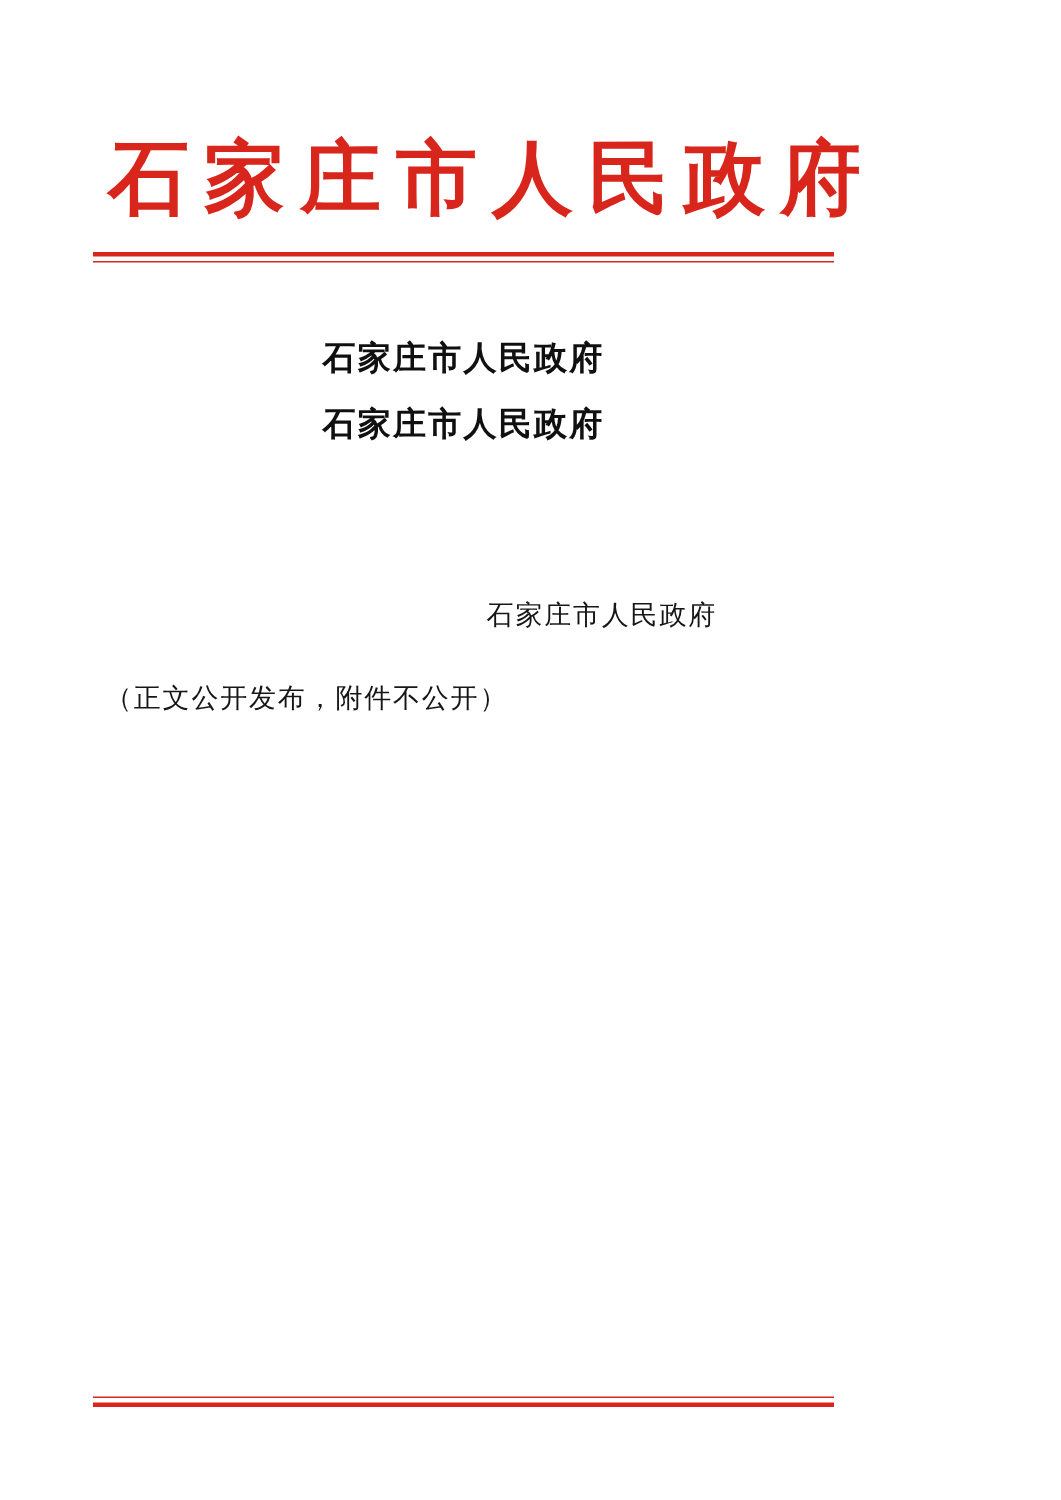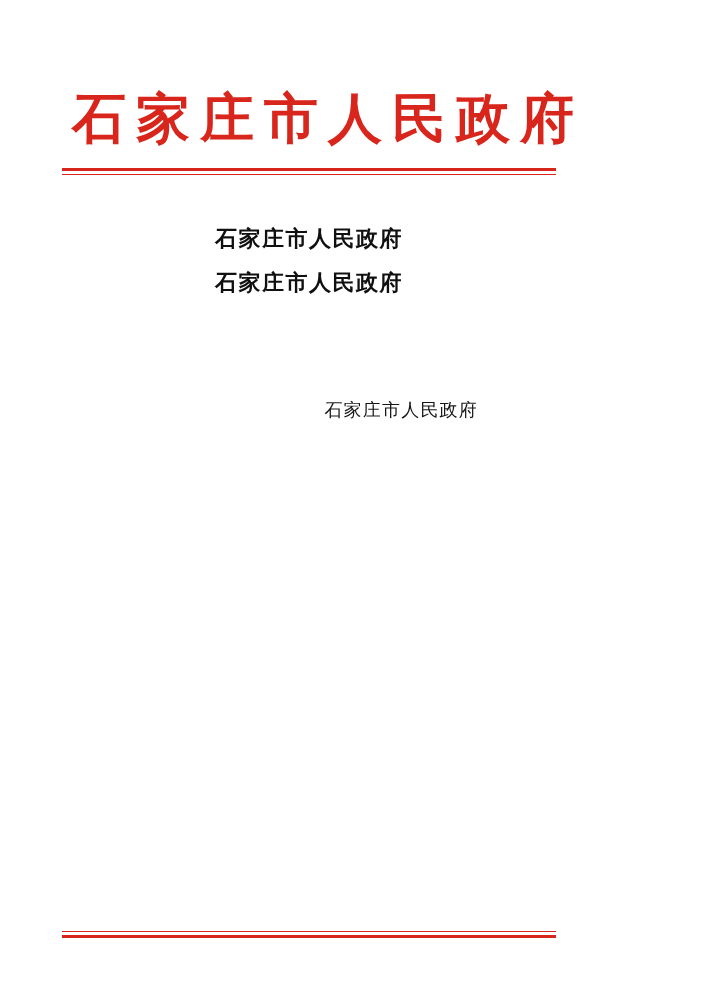--- a/index.html
+++ b/index.html
@@ -152,19 +152,22 @@
   <div class="doc-title">
     <div class="doc-title-line">石家庄市人民政府</div>
     <div class="doc-title-line">石家庄市人民政府</div>
   </div>
 
 
   <div class="signature">
     <div class="sign-line">石家庄市人民政府</div>
   </div>
 
+  <div class="note-row">
+    <div class="note">（正文公开发布，附件不公开）</div>
+  </div>
 
   <div class="rule-double-bottom">
     <div class="rule-thin"></div>
     <div class="rule-thick"></div>
   </div>
 
 </div>
 
 </body></html>

